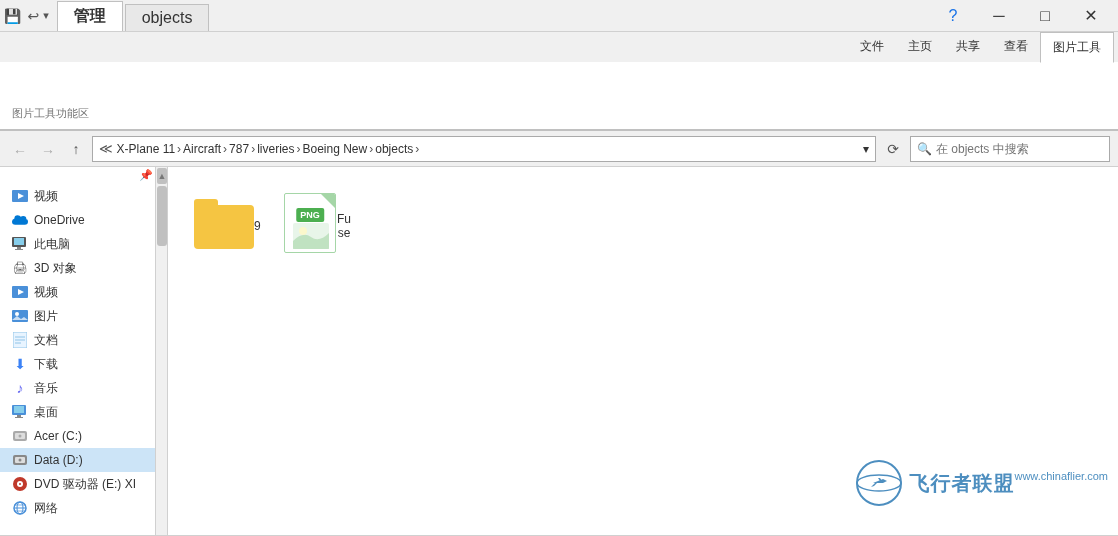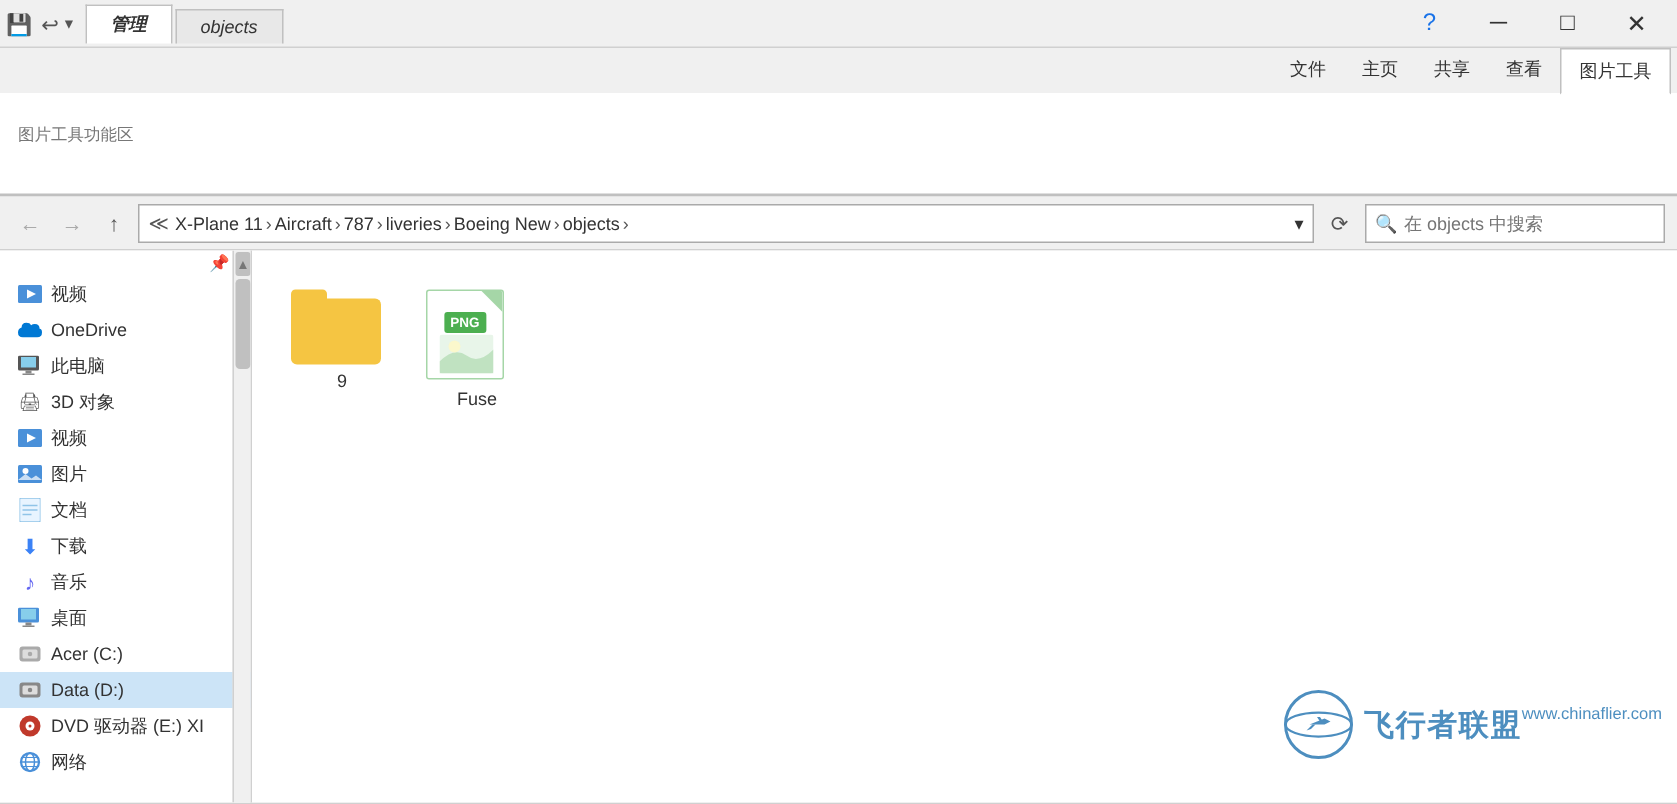--- a/index.html
+++ b/index.html
@@ -23,24 +23,23 @@
       display: flex;
       gap: 2px;
       margin-left: 8px;
       align-items: flex-end;
     }
     .title-tab {
       padding: 4px 16px;
       background: #fff;
       border: 1px solid #c0c0c0;
       border-bottom: none;
-      font-size: 12px;
-      color: #333;
-      cursor: pointer;
-      font-style: italic;
+      font-size: 16px;
+      color: #333;
+      cursor: pointer;
     }
     .title-tab.active {
       background: #fff;
       font-weight: bold;
     }
     .title-tab.inactive {
       background: #e8e8e8;
     }
     .title-controls {
       margin-left: auto;
@@ -76,23 +75,23 @@
     }
     .ribbon-tab.active {
       background: #fff;
       border: 1px solid #c0c0c0;
       border-bottom: 1px solid #fff;
       margin-bottom: -1px;
     }
     .ribbon-content {
       background: #fff;
       border-bottom: 1px solid #c0c0c0;
-      padding: 16px 8px;
-      display: flex;
-      align-items: flex-start;
+      padding: 4px 8px;
+      display: flex;
+      align-items: flex-end;
       min-height: 68px;
     }
 
     
     .address-bar {
       display: flex;
       align-items: center;
       padding: 4px 8px;
       background: #f0f0f0;
       border-bottom: 1px solid #d0d0d0;
@@ -225,21 +224,22 @@
       padding: 20px;
       overflow: auto;
     }
     .file-grid {
       display: flex;
       flex-wrap: wrap;
       gap: 10px;
     }
     .file-item {
       display: flex;
-      flex-direction: column;
+      flex-direction: row;
+      align-items: center;
       width: 80px;
       padding: 6px;
       cursor: pointer;
       border-radius: 2px;
     }
     .file-label {
       font-size: 12px;
       color: #333;
       text-align: center;
       margin-top: 4px;

